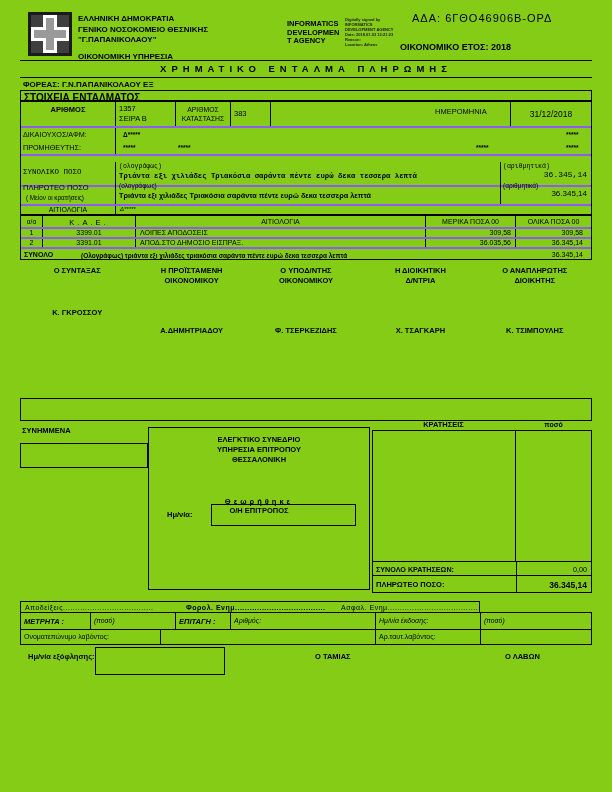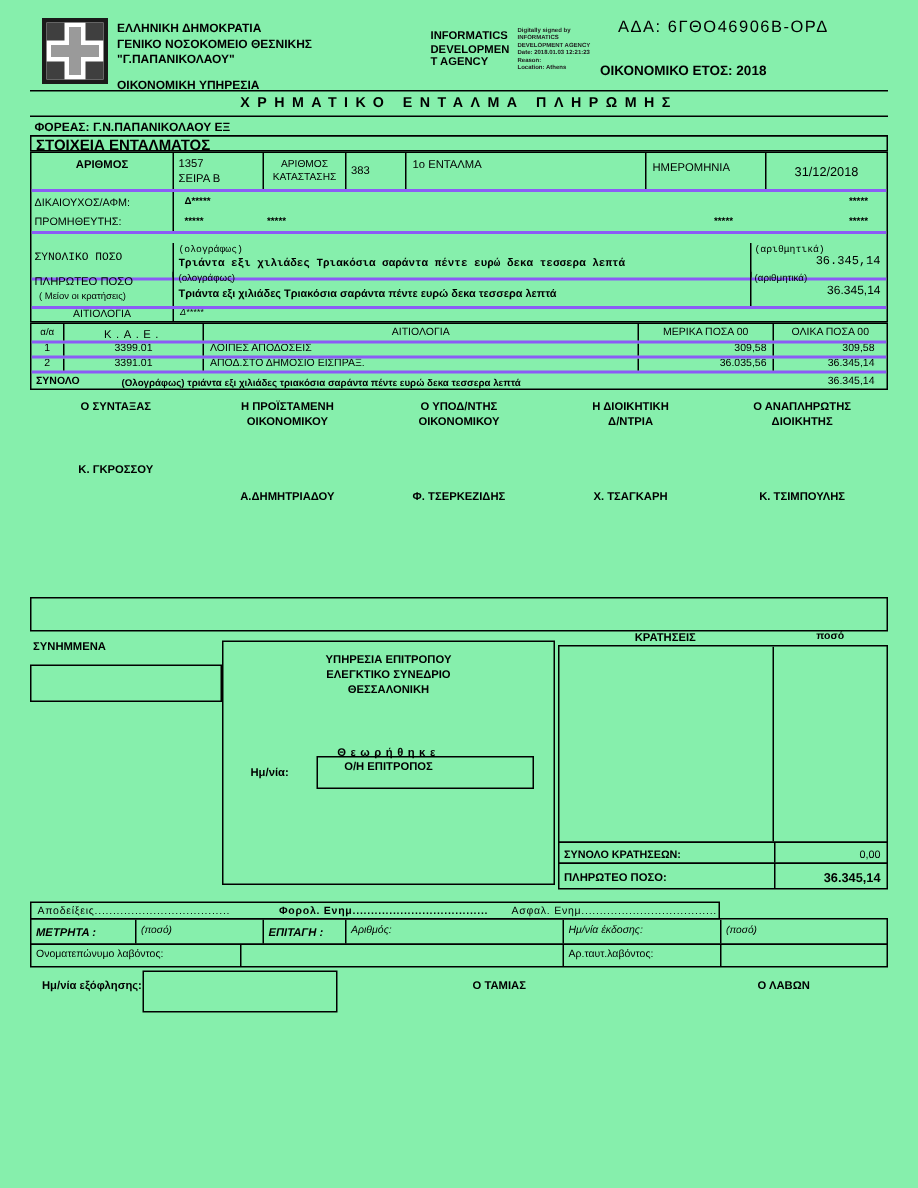--- a/index.html
+++ b/index.html
@@ -1,16 +1,16 @@
 <!DOCTYPE html>
 <html><head>
 <meta charset="utf-8">
 <style>
   html,body{margin:0;padding:0;background:#888;}
-  .page{position:relative;width:612px;height:792px;background:#86efac;margin:0 auto;
+  .page{position:relative;width:612px;height:792px;background:#84cc16;margin:0 auto;
         font-family:"Liberation Sans","DejaVu Sans",sans-serif;color:#000;overflow:hidden;}
   .abs{position:absolute;box-sizing:border-box;}
   .b{font-weight:bold;}
   .ctr{text-align:center;}
   .rt{text-align:right;}
   .cell{position:absolute;box-sizing:border-box;overflow:hidden;}
   .br{border-right:1px solid #000;}
   .bb{border-bottom:2px solid #8b5cf6;}
   .box{border:1px solid #000;}
   .hr{position:absolute;left:20px;width:572px;border-top:1.5px solid #000;}
@@ -80,21 +80,20 @@
     <div class="cell bb" style="left:0;top:0;width:570px;height:26px;">
       <div class="cell br ctr" style="left:0;top:0;width:95px;height:26px;">
           <div class="lbl75 b" style="padding-top:3px;">ΑΡΙΘΜΟΣ</div>
         </div>
       <div class="cell br" style="left:95px;top:0;width:60px;height:26px;font-size:7.5px;padding:2px 0 0 3px;line-height:10px;">
         <div>1357</div>
         <div>ΣΕΙΡΑ Β</div>
       </div>
       <div class="cell br ctr" style="left:155px;top:0;width:55px;height:26px;font-size:6.8px;line-height:9px;padding-top:3px;">ΑΡΙΘΜΟΣ ΚΑΤΑΣΤΑΣΗΣ</div>
       <div class="cell br" style="left:210px;top:0;width:40px;height:26px;font-size:7.5px;padding:7px 0 0 3px;">383</div>
-      <div class="cell br" style="left:250px;top:0;width:160px;height:26px;font-size:7.5px;padding:3px 0 0 4px;">1ο ΕΝΤΑΛΜΑ</div>
       <div class="cell br" style="left:410px;top:0;width:80px;height:26px;font-size:7.5px;padding:5px 0 0 4px;">ΗΜΕΡΟΜΗΝΙΑ</div>
       <div class="cell ctr" style="left:490px;top:0;width:80px;height:26px;font-size:8.5px;padding-top:7px;">31/12/2018</div>
     </div>
 
     <div class="cell bb" style="left:0;top:26px;width:570px;height:28px;">
       <div class="cell br" style="left:0;top:0;width:95px;height:28px;font-size:7.2px;line-height:13px;padding-left:2px;">
         <div>ΔΙΚΑΙΟΥΧΟΣ/ΑΦΜ:</div>
         <div>ΠΡΟΜΗΘΕΥΤΗΣ:</div>
       </div>
       <div class="cell" style="left:95px;top:0;width:475px;height:28px;font-size:6.5px;">
@@ -211,22 +210,22 @@
     </div>
   </div>
 
   <div class="cell box" style="left:20px;top:398px;width:572px;height:23px;"></div>
 
   <div class="abs b" style="left:22px;top:426px;font-size:7.5px;">ΣΥΝΗΜΜΕΝΑ</div>
   <div class="cell box" style="left:20px;top:443px;width:128px;height:25px;"></div>
 
   <div class="cell box" style="left:148px;top:427px;width:222px;height:163px;">
     <div class="ctr b" style="font-size:7.5px;line-height:10px;padding-top:7px;">
+      <div>ΕΛΕΓΚΤΙΚΟ ΣΥΝΕΔΡΙΟ</div>
       <div>ΥΠΗΡΕΣΙΑ ΕΠΙΤΡΟΠΟΥ</div>
-      <div>ΕΛΕΓΚΤΙΚΟ ΣΥΝΕΔΡΙΟ</div>
       <div>ΘΕΣΣΑΛΟΝΙΚΗ</div>
     </div>
     <div class="ctr b" style="font-size:7.5px;letter-spacing:3px;margin-top:32px;">Θεωρήθηκε</div>
     <span class="abs b" style="left:18px;top:82px;font-size:7.5px;">Ημ/νία:</span>
     <div class="cell box" style="left:62px;top:76px;width:145px;height:22px;"></div>
     <div class="ctr b" style="font-size:7.5px;">Ο/Η ΕΠΙΤΡΟΠΟΣ</div>
   </div>
 
   <div class="abs b ctr" style="left:372px;top:420px;width:143px;font-size:7.5px;">ΚΡΑΤΗΣΕΙΣ</div>
   <div class="abs b ctr" style="left:515px;top:421px;width:77px;font-size:7px;">ποσό</div>

